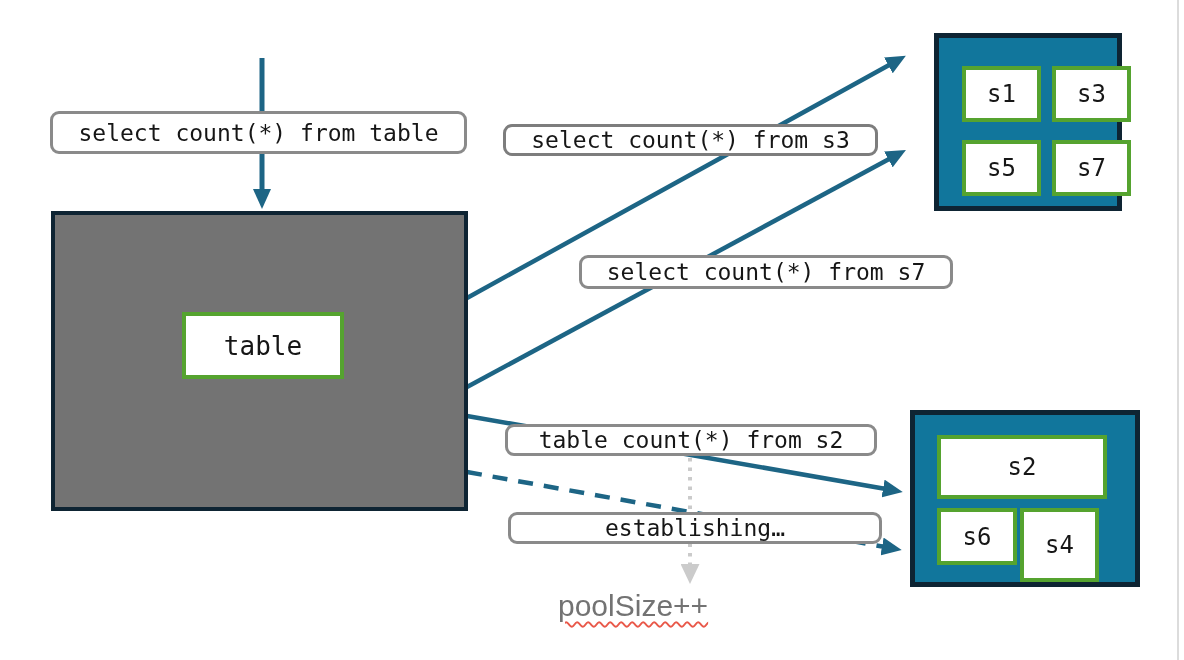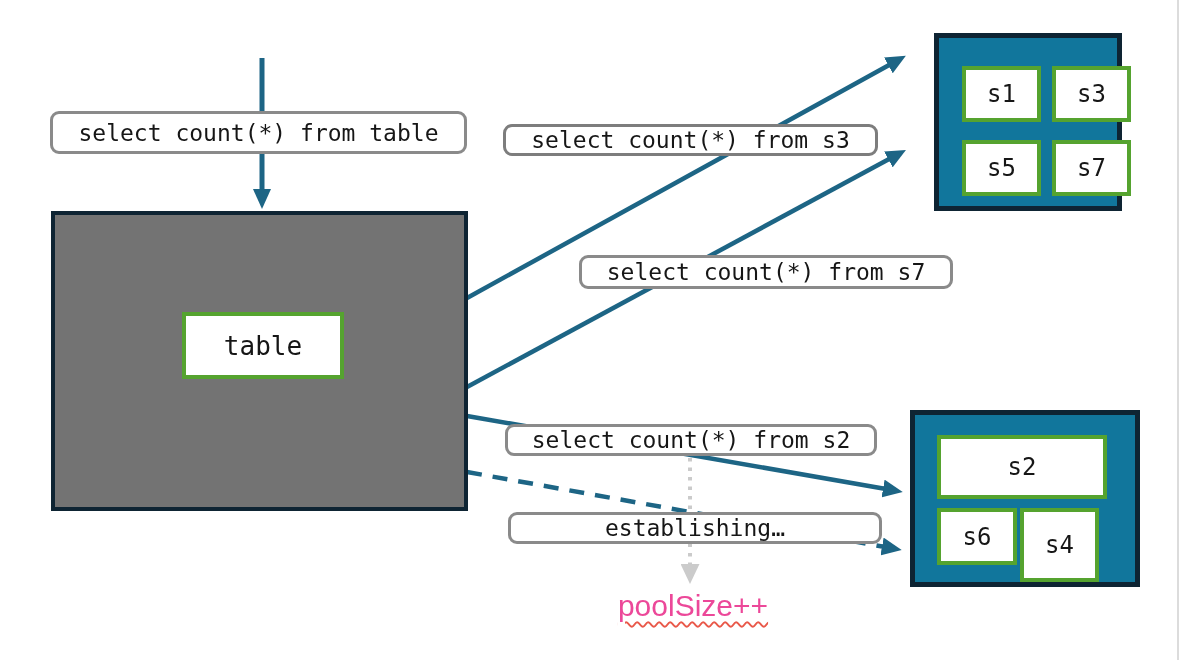--- a/index.html
+++ b/index.html
@@ -24,23 +24,23 @@
     position:absolute;background:#737373;border:4px solid #0e2433;
     box-sizing:border-box;z-index:2;
   }
   .chip{
     position:absolute;background:#ffffff;border:4px solid #55a32f;
     display:flex;align-items:center;justify-content:center;
     font-size:24px;color:#161616;box-sizing:border-box;
   }
   .table-chip{font-size:26px;}
   .poolsize{
-    position:absolute;left:558px;top:589px;width:270px;text-align:center;
+    position:absolute;left:558px;top:589px;width:270px;
     font-family:"Liberation Sans","DejaVu Sans",sans-serif;
-    font-size:30px;color:#ec4899;z-index:3;
+    font-size:30px;color:#737373;z-index:3;
     text-decoration:underline wavy #e95849;text-decoration-thickness:2px;text-underline-offset:5px;
   }
 </style>
 </head>
 <body>
 
 <div class="canvas">
 
   <div class="slide-edge"></div>
 
@@ -74,21 +74,21 @@
 
   <div class="qlabel dark" style="left:503px;top:124px;width:375px;height:32px;">
     <span>select count(*) from s3</span>
   </div>
 
   <div class="qlabel" style="left:579px;top:255px;width:374px;height:34px;">
     <span>select count(*) from s7</span>
   </div>
 
   <div class="qlabel" style="left:505px;top:424px;width:372px;height:32px;">
-    <span>select count(*) from s2</span>
+    <span>table count(*) from s2</span>
   </div>
 
   <div class="qlabel" style="left:508px;top:512px;width:374px;height:32px;">
     <span>establishing…</span>
   </div>
 
   <div class="bigbox" style="left:51px;top:211px;width:417px;height:300px;">
     <div class="chip table-chip" style="left:127px;top:97px;width:162px;height:67px;">
       <span>table</span>
     </div>

